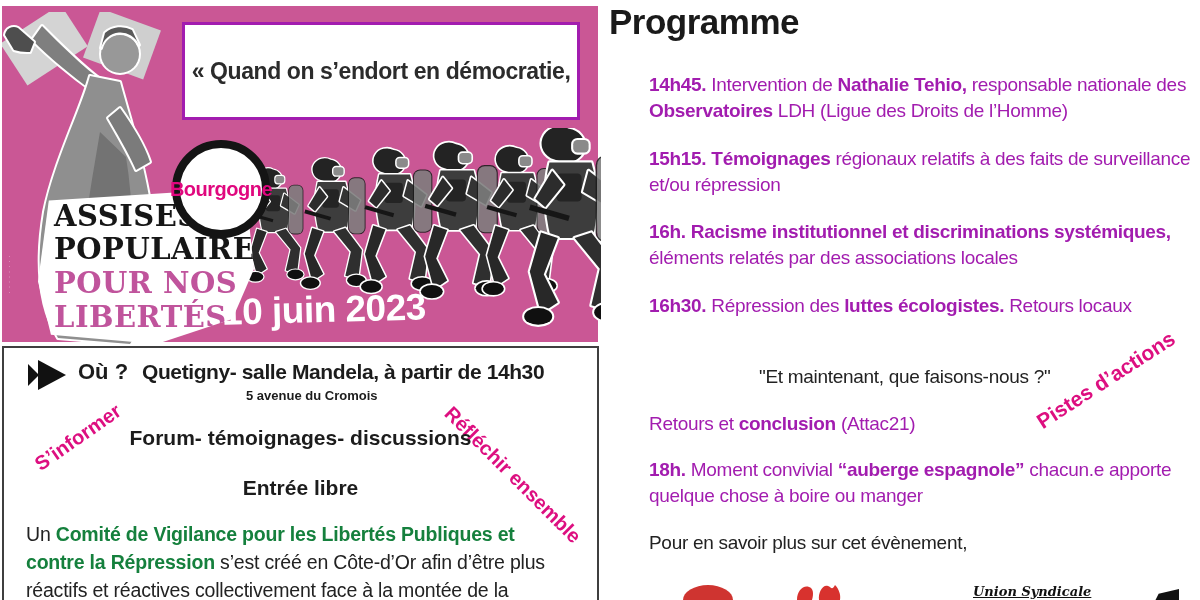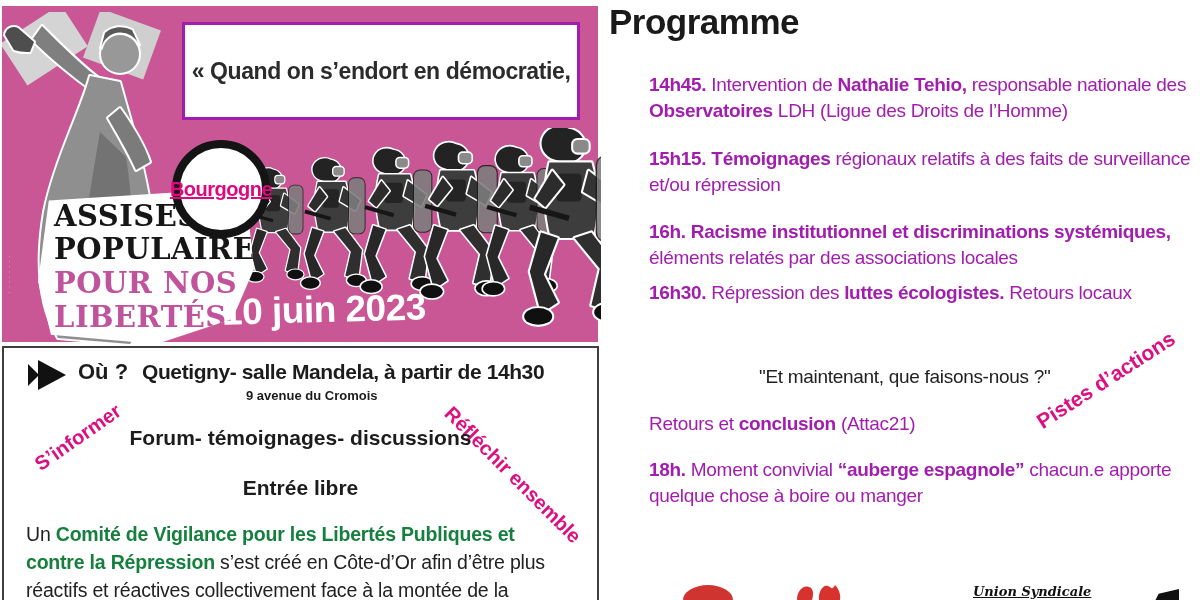--- a/index.html
+++ b/index.html
@@ -11,21 +11,21 @@
 
   
   #pink-area{left:2px;top:6px;width:596px;height:336px;background:#ca5795;}
   #statue-svg{left:0px;top:6px;z-index:1;}
   #police-svg{left:243px;top:122px;z-index:1;}
   #quote-box{left:182px;top:22px;width:392px;height:92px;background:#fff;border:3px solid #a21caf;
              z-index:2;display:flex;flex-direction:column;justify-content:center;text-align:center;}
   #quote-box div{font-weight:bold;font-size:23px;line-height:30px;color:#2b2b2b;letter-spacing:-0.4px;}
   #badge-circle{left:172px;top:140px;width:82px;height:82px;background:#fff;border:8px solid #141414;
                 border-radius:50%;z-index:4;display:flex;align-items:center;justify-content:center;}
-  #badge-circle span{color:#e0077e;font-weight:bold;font-size:20px;letter-spacing:-0.5px;text-decoration:underline;}
+  #badge-circle span{color:#e0077e;font-weight:bold;font-size:20px;letter-spacing:-0.5px;}
   #title-shape{left:38px;top:188px;width:216px;height:156px;background:#fff;z-index:3;
                clip-path:polygon(5% 8%,96% 0%,100% 52%,90% 84%,55% 100%,6% 94%,0% 60%);
                padding:0;}
   .title-line{font-family:"DejaVu Serif",serif;font-weight:bold;font-size:29px;line-height:34px;
               letter-spacing:0.5px;padding-left:16px;color:#161616;transform:scaleY(1.05);}
   .title-line.first{padding-top:10px;}
   .title-line.pink{color:#c0549c;}
   #date-text{left:222px;top:289px;z-index:4;color:#ffffff;font-weight:bold;font-size:37px;
              letter-spacing:-0.5px;transform:rotate(-1.5deg);}
   #photo-credit{left:5px;top:250px;z-index:2;writing-mode:vertical-rl;font-size:5px;
@@ -42,21 +42,21 @@
   #forum-line{left:0;top:78px;width:100%;text-align:center;font-weight:bold;font-size:21px;color:#1c1c1c;}
   #entree-line{left:0;top:128px;width:100%;text-align:center;font-weight:bold;font-size:21px;color:#1c1c1c;}
   #flyer-paragraph{left:22px;top:172px;width:524px;font-size:19.5px;line-height:28px;
                    letter-spacing:-0.2px;color:#222;}
   #flyer-paragraph .magenta{font-weight:bold;}
 
   
   #right-panel{left:601px;top:0;width:599px;height:600px;background:#fff;}
   #programme-heading{left:8px;top:2px;font-size:35px;font-weight:800;color:#1a1a1a;letter-spacing:-0.5px;}
   .prog-item{left:48px;width:542px;font-size:19px;line-height:26px;color:#a21caf;letter-spacing:-0.3px;}
-  #prog-0{top:72px;} #prog-1{top:146px;} #prog-2{top:219px;} #prog-3{top:280px;}
+  #prog-0{top:72px;} #prog-1{top:146px;} #prog-2{top:219px;} #prog-3{top:293px;}
   #prog-4{top:340px;} #prog-5{top:411px;} #prog-6{top:457px;}
   #prog-subline{left:158px;top:366px;font-size:19px;color:#222;letter-spacing:-0.3px;}
   #contact-block{left:48px;top:529px;width:542px;font-size:19px;line-height:27px;color:#222;letter-spacing:-0.3px;}
   #side-tag{left:425px;top:368px;transform:rotate(-33deg);color:#dd0f80;font-weight:bold;
             font-size:21px;white-space:nowrap;}
 
   
   #logo-red-ellipse{left:82px;top:585px;width:50px;height:30px;background:#cf3430;border-radius:50%;}
   #logo-red-flame{left:194px;top:583px;}
   #logo-union-text{left:372px;top:584px;font-family:"DejaVu Serif",serif;font-style:italic;
@@ -130,21 +130,21 @@
 
   <div class="abs" id="date-text">10 juin 2023</div>
 
   <div class="abs" id="info-box">
     <svg class="abs" id="arrow-icon" width="40" height="30" viewBox="0 0 40 30">
       <path d="M0 4 L11 15 L0 26 Z" fill="#111"></path>
       <path d="M10 0 L38 15 L10 30 Z" fill="#111"></path>
     </svg>
     <div class="abs" id="where-label">Où ?</div>
     <div class="abs" id="venue-text">Quetigny- salle Mandela, à partir de 14h30</div>
-    <div class="abs" id="address-text">9 avenue du Cromois</div>
+    <div class="abs" id="address-text">5 avenue du Cromois</div>
     <div class="abs" id="tag-sinformer">S’informer</div>
     <div class="abs" id="tag-reflechir">Réfléchir ensemble</div>
     <div class="abs" id="forum-line">Forum- témoignages- discussions</div>
     <div class="abs" id="entree-line">Entrée libre</div>
     <div class="abs" id="flyer-paragraph"><span>Un </span><span class="b magenta">Comité de Vigilance pour les Libertés Publiques et contre la Répression</span><span> s’est créé en Côte-d’Or afin d’être plus réactifs et réactives collectivement face à la montée de la </span></div>
   </div>
 
   <div class="abs" id="right-panel">
     <div class="abs" id="programme-heading">Programme</div>
 
@@ -152,20 +152,21 @@
     <div class="abs prog-item" id="prog-1"><span class="b">15h15. Témoignages</span><span> régionaux relatifs à des faits de surveillance et/ou répression</span></div>
     <div class="abs prog-item" id="prog-2"><span class="b">16h. Racisme institutionnel et discriminations systémiques,</span><span> éléments relatés par des associations locales</span></div>
     <div class="abs prog-item" id="prog-3"><span class="b">16h30.</span><span> Répression des </span><span class="b">luttes écologistes.</span><span> Retours locaux</span></div>
     <div class="abs" id="prog-subline">"Et maintenant, que faisons-nous ?"</div>
     <div class="abs prog-item" id="prog-5"><span>Retours et </span><span class="b">conclusion</span><span> (Attac21)</span></div>
     <div class="abs prog-item" id="prog-6"><span class="b">18h.</span><span> Moment convivial </span><span class="b">“auberge espagnole”</span><span> chacun.e apporte quelque chose à boire ou manger</span></div>
 
     <div class="abs" id="side-tag">Pistes d’actions</div>
 
     <div class="abs" id="contact-block">
+      <div>Pour en savoir plus sur cet évènement,</div>
     </div>
 
     <div class="abs" id="logo-red-ellipse"></div>
     <svg class="abs" id="logo-red-flame" width="48" height="17" viewBox="0 0 48 17">
       <path d="M2 17 C2 8 8 2 14 4 C18 5 19 10 17 17 Z" fill="#d8322e"></path>
       <path d="M24 17 C23 9 28 1 33 3 C36 4 37 8 40 2 C44 6 46 12 45 17 Z" fill="#d8322e"></path>
     </svg>
     <div class="abs" id="logo-union-text">Union Syndicale</div>
     <div class="abs" id="logo-black-wedge"></div>
   </div>

